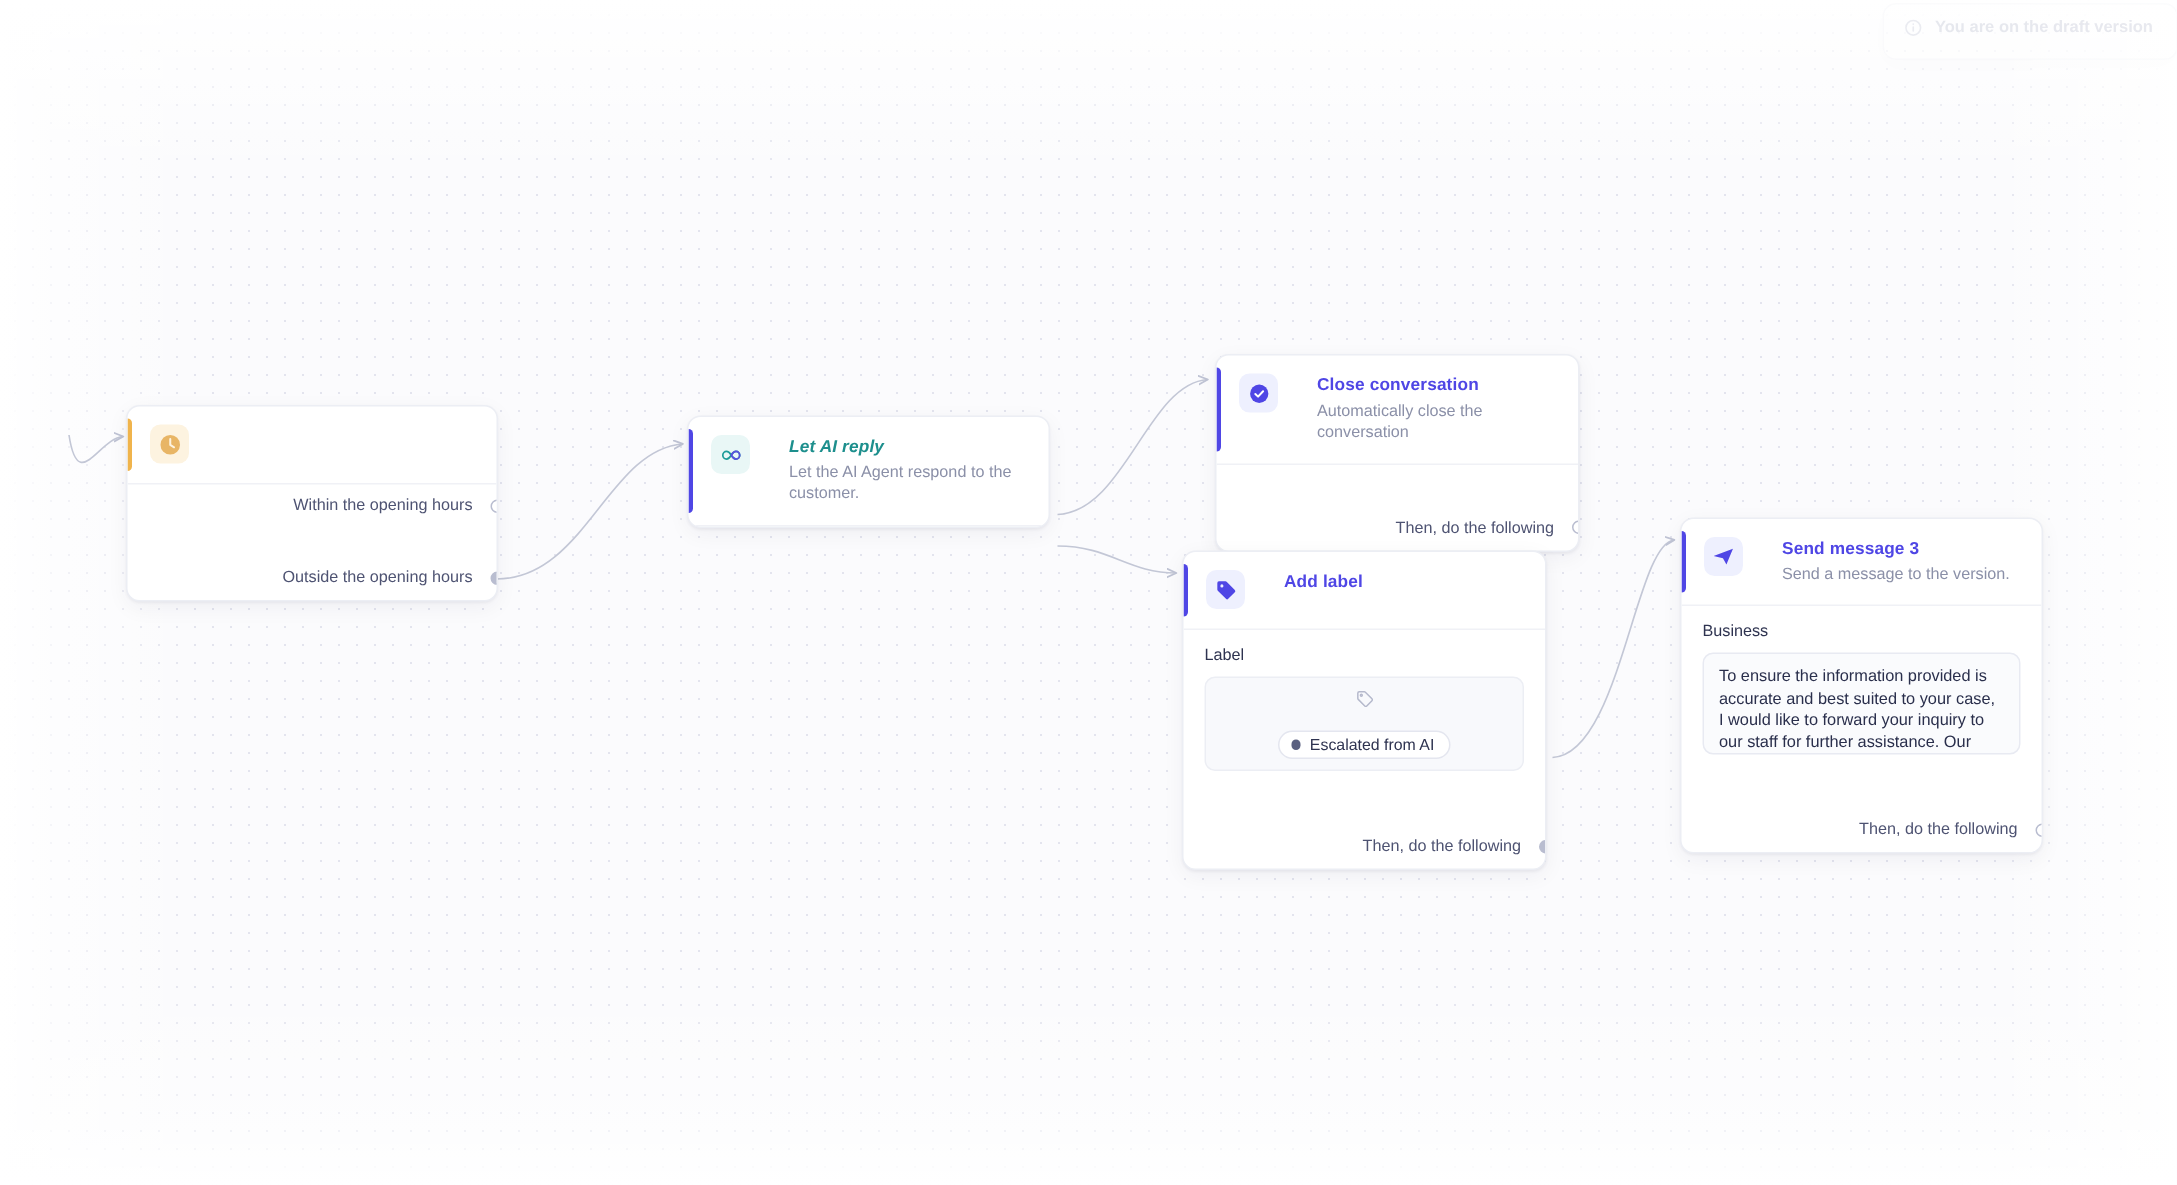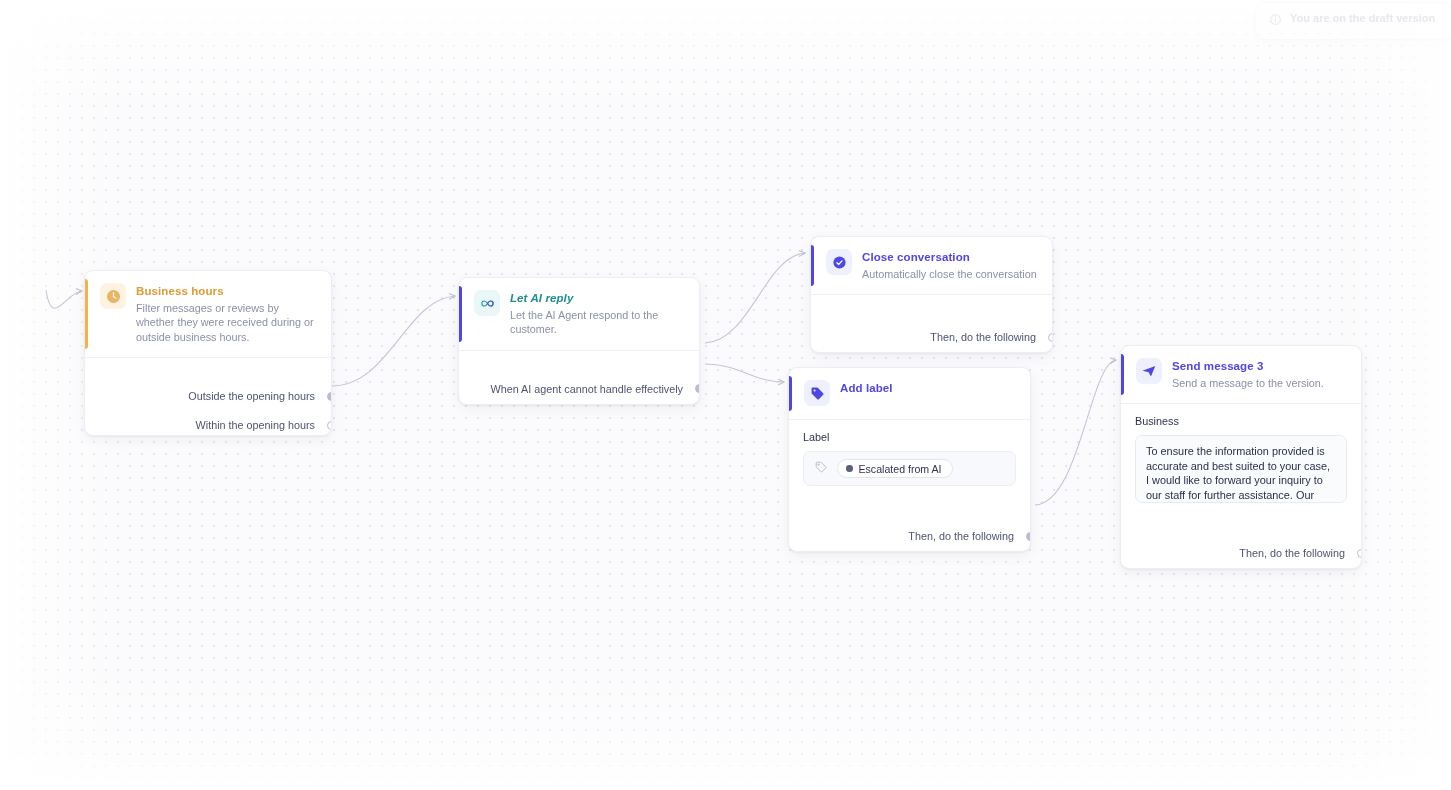--- a/index.html
+++ b/index.html
@@ -39,21 +39,21 @@
     z-index: 3;
     background: #ffffff;
     border: 1px solid #eceef4;
     border-radius: 9px;
     box-shadow: 0 1px 2px rgba(24,28,62,0.05), 0 4px 14px rgba(24,28,62,0.05);
     overflow: hidden;
   }
   .node-head {
     position: relative;
     display: flex;
-    gap: 10px;
+    gap: 26px;
     padding: 12px 13px 13px 15px;
   }
   .accent {
     position: absolute;
     left: 0; top: 8px; bottom: 8px;
     width: 3px;
     border-radius: 0 3px 3px 0;
   }
   .accent.amber  { background: #f0b44c; }
   .accent.indigo { background: #4f46e5; }
@@ -115,20 +115,21 @@
     font-size: 10.8px;
     color: #2e3350;
     margin-bottom: 8px;
   }
   .chip-well {
     display: flex; align-items: center; gap: 9px;
     background: #f8f9fc;
     border: 1px solid #eceef4;
     border-radius: 7px;
     padding: 7px 10px;
+    flex-direction: column;
   }
   .chip {
     display: inline-flex; align-items: center; gap: 6px;
     background: #ffffff;
     border: 1px solid #e4e6ef;
     border-radius: 11px;
     padding: 2.5px 10px 2.5px 8px;
     font-size: 10.6px;
     color: #2e3350;
   }
@@ -210,33 +211,29 @@
 
   <div class="node" style="left:84px; top:270px; width:248px;">
     <div class="node-head">
       <span class="accent amber"></span>
       <span class="icon-box cream">
         <svg width="17" height="17" viewBox="0 0 24 24">
           <circle cx="12" cy="12" r="9.2" fill="#e8b565"></circle>
           <path d="M12 6.6v5.6l3.6 2.2" fill="none" stroke="#fdf3e0" stroke-width="1.9" stroke-linecap="round" stroke-linejoin="round"></path>
         </svg>
       </span>
-      <span class="head-text">
-        <div class="node-title t-amber">Business hours</div>
-        <div class="node-desc">Filter messages or reviews by whether they were received during or outside business hours.</div>
-      </span>
-    </div>
-    <div class="divider"></div>
+    </div>
+    <div class="divider"></div>
+    <div class="out-row pad-top">
+      <span>Within the opening hours</span>
+      <span class="port"></span>
+    </div>
     <div class="out-row pad-bot">
       <span>Outside the opening hours</span>
       <span class="port filled"></span>
-    </div>
-    <div class="out-row pad-top">
-      <span>Within the opening hours</span>
-      <span class="port"></span>
     </div>
   </div>
 
   <div class="node" style="left:458px; top:277px; width:242px;">
     <div class="node-head">
       <span class="accent indigo"></span>
       <span class="icon-box mint">
         <svg width="19" height="19" viewBox="0 0 28 28">
           <path d="M9.4 10.3c2 0 3.2 1.5 4.6 3.7 1.4 2.2 2.6 3.7 4.6 3.7 2.1 0 3.7-1.7 3.7-3.7
                    s-1.6-3.7-3.7-3.7c-2 0-3.2 1.5-4.6 3.7-1.4 2.2-2.6 3.7-4.6 3.7
@@ -244,24 +241,20 @@
           <path d="M14 14c1.4 2.2 2.6 3.7 4.6 3.7 2.1 0 3.7-1.7 3.7-3.7s-1.6-3.7-3.7-3.7
                    c-2 0-3.2 1.5-4.6 3.7z" fill="none" stroke="#5a4fe0" stroke-width="1.7" stroke-linecap="round"></path>
         </svg>
       </span>
       <span class="head-text">
         <div class="node-title t-teal">Let AI reply</div>
         <div class="node-desc">Let the AI Agent respond to the customer.</div>
       </span>
     </div>
     <div class="divider"></div>
-    <div class="out-row pad-bot">
-      <span>When AI agent cannot handle effectively</span>
-      <span class="port filled"></span>
-    </div>
   </div>
 
   <div class="node" style="left:810px; top:236px; width:243px;">
     <div class="node-head">
       <span class="accent indigo"></span>
       <span class="icon-box lilac">
         <svg width="17" height="17" viewBox="0 0 24 24">
           <circle cx="12" cy="12" r="8.6" fill="#4f46e5"></circle>
           <path d="M8.3 12.2l2.6 2.5 4.7-5" fill="none" stroke="#ffffff" stroke-width="1.9" stroke-linecap="round" stroke-linejoin="round"></path>
         </svg>

